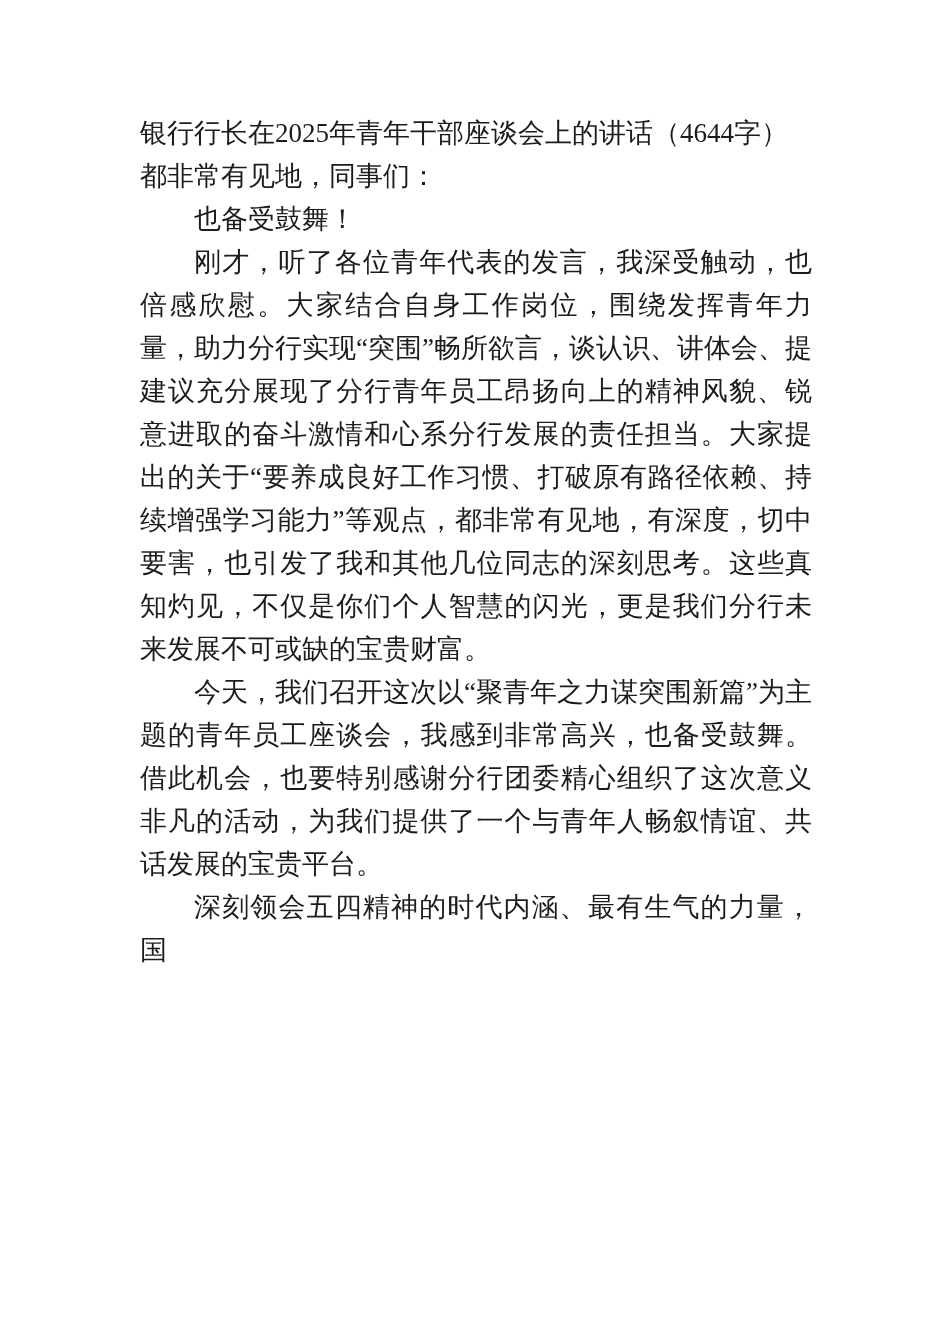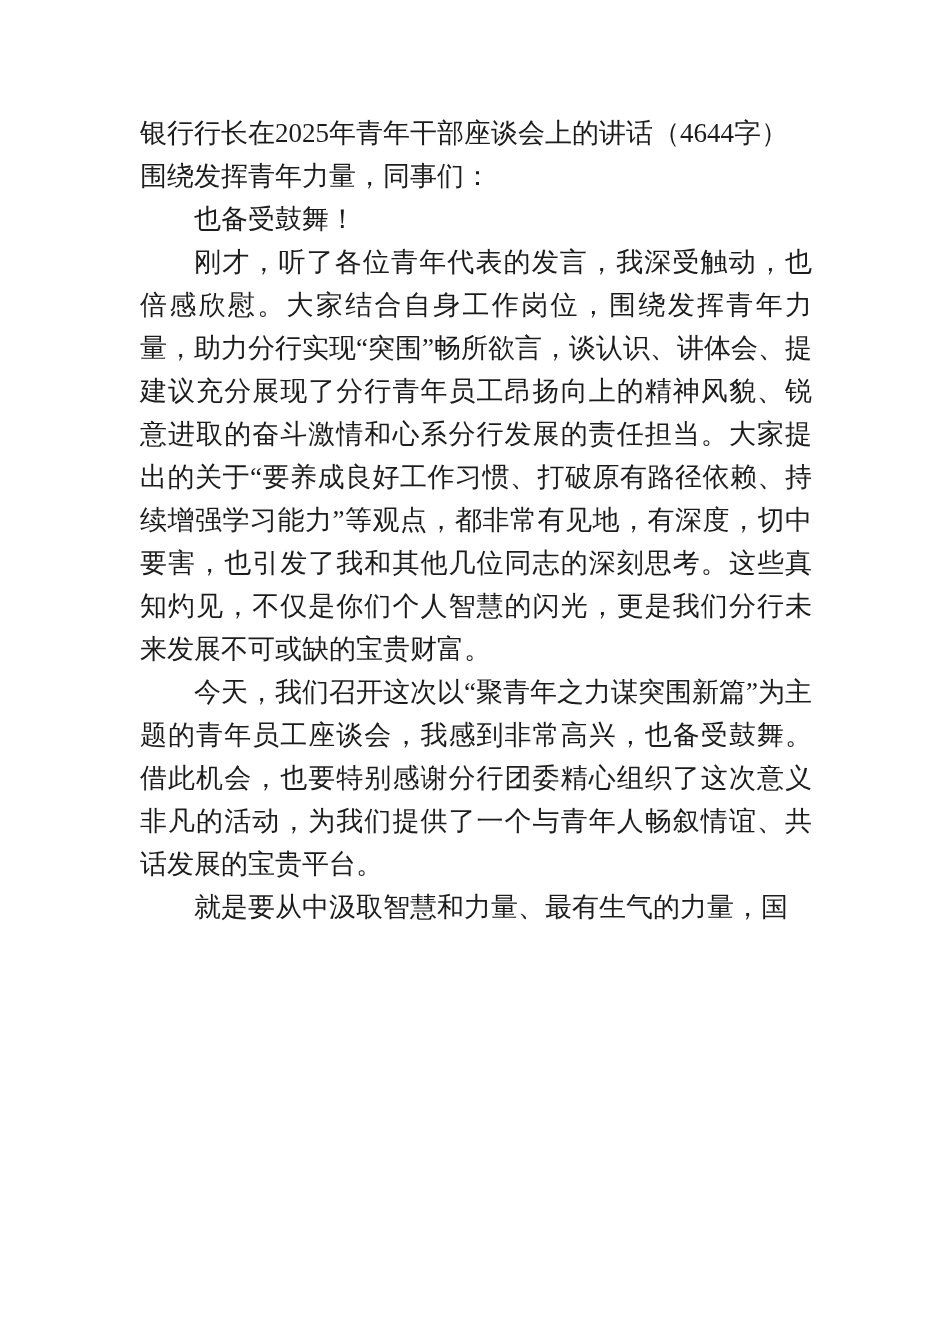--- a/index.html
+++ b/index.html
@@ -34,19 +34,19 @@
   .doc-title {
     text-indent: 0;
   }
 </style>
 </head>
 <body>
 
 <div class="page">
   <p class="doc-title">银行行长在2025年青年干部座谈会上的讲话（4644字）</p>
   <div>
-      <p>围绕发挥青年力量，同事们：</p>
+      <p>都非常有见地，同事们：</p>
       <p class="indent">也备受鼓舞！</p>
       <p class="indent">刚才，听了各位青年代表的发言，我深受触动，也倍感欣慰。大家结合自身工作岗位，围绕发挥青年力量，助力分行实现“突围”畅所欲言，谈认识、讲体会、提建议充分展现了分行青年员工昂扬向上的精神风貌、锐意进取的奋斗激情和心系分行发展的责任担当。大家提出的关于“要养成良好工作习惯、打破原有路径依赖、持续增强学习能力”等观点，都非常有见地，有深度，切中要害，也引发了我和其他几位同志的深刻思考。这些真知灼见，不仅是你们个人智慧的闪光，更是我们分行未来发展不可或缺的宝贵财富。</p>
       <p class="indent">今天，我们召开这次以“聚青年之力谋突围新篇”为主题的青年员工座谈会，我感到非常高兴，也备受鼓舞。借此机会，也要特别感谢分行团委精心组织了这次意义非凡的活动，为我们提供了一个与青年人畅叙情谊、共话发展的宝贵平台。</p>
-      <p class="indent">就是要从中汲取智慧和力量、最有生气的力量，国</p>
+      <p class="indent">深刻领会五四精神的时代内涵、最有生气的力量，国</p>
     </div>
 </div>
 
 </body></html>

